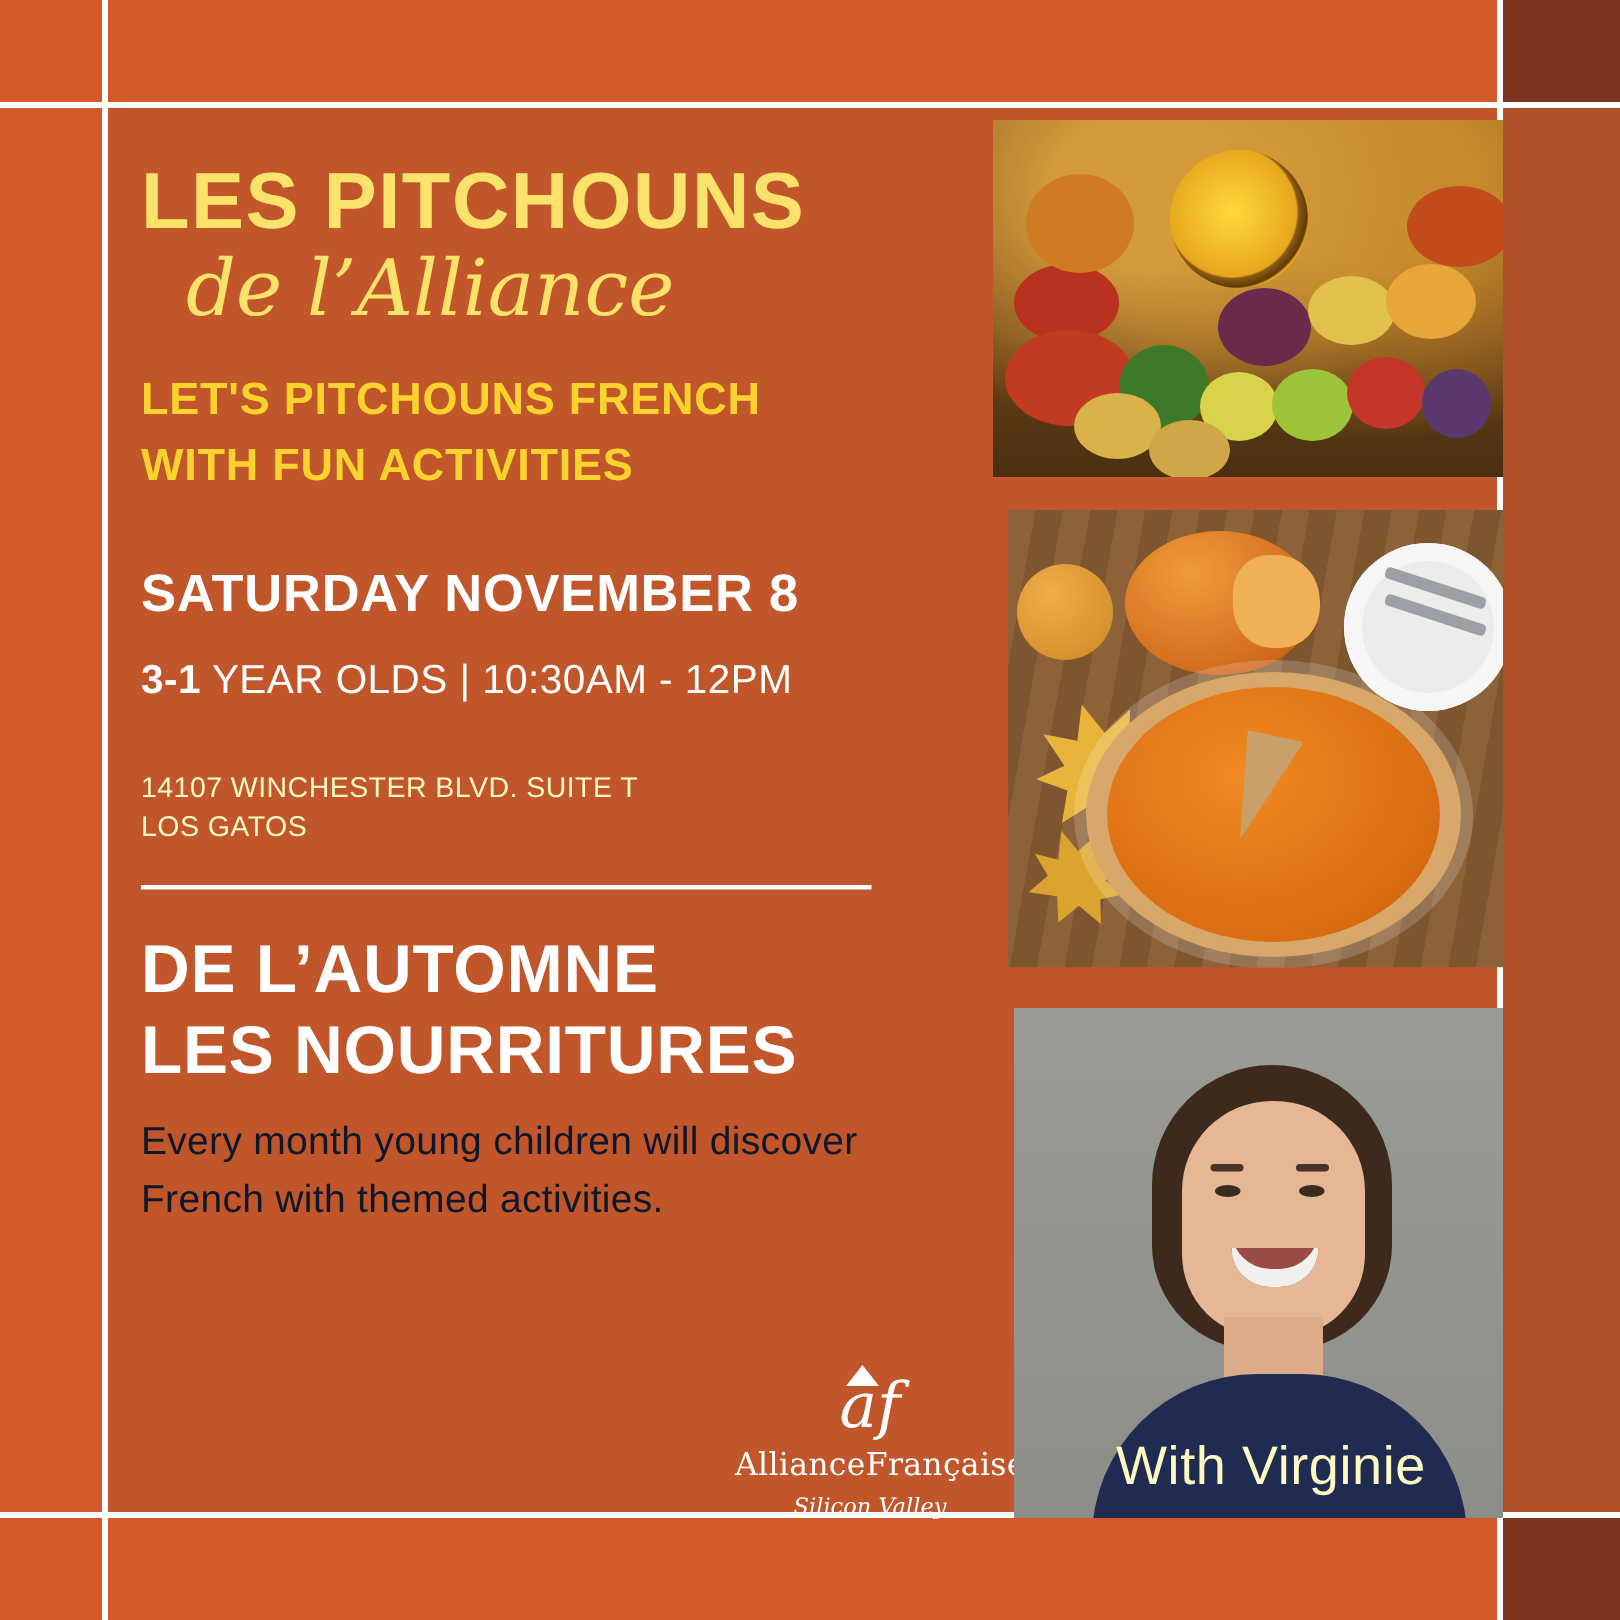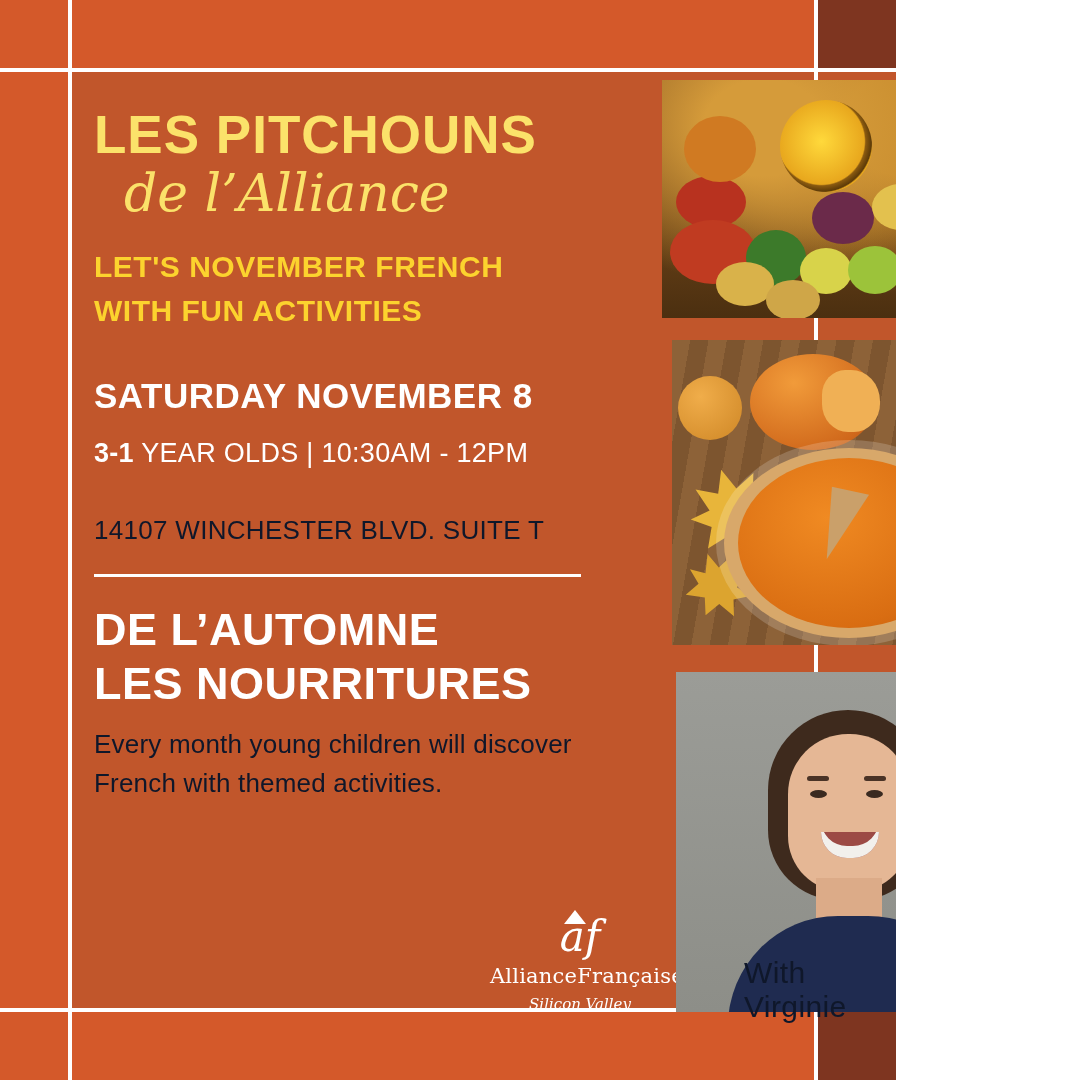--- a/index.html
+++ b/index.html
@@ -5,21 +5,21 @@
   html, body {
     margin: 0;
     padding: 0;
     background: #ffffff;
   }
   body {
     font-family: "Liberation Sans", sans-serif;
   }
   .poster {
     position: relative;
-    width: 896px;
+    width: 1080px;
     height: 1080px;
     overflow: hidden;
     background: #c05a2a;
   }
   
   .bg-base {
     position: absolute;
     inset: 0;
     background: #c8572a;
   }
@@ -119,22 +119,22 @@
     margin: 0 0 22px 0;
   }
   .age-line {
     font-size: 27px;
     color: #ffffff;
     letter-spacing: 0.3px;
     margin: 0 0 44px 0;
   }
   .age-line b { font-weight: bold; }
   .addr {
-    font-size: 26px;
-    color: #0f172a;
+    font-size: 19px;
+    color: #fef9c3;
     line-height: 1.35;
     letter-spacing: 0.3px;
     margin: 0 0 26px 0;
   }
   .rule {
     width: 487px;
     height: 3px;
     background: #ffffff;
     margin: 0 0 26px 0;
   }
@@ -334,22 +334,22 @@
   .p-shoulders {
     position: absolute;
     left: 52px; top: 244px; width: 250px; height: 110px;
     border-radius: 110px 110px 0 0;
     background: #1f2b50;
   }
   .with-name {
     position: absolute;
     left: 744px;
     top: 956px;
-    font-size: 30px;
-    color: #0f172a;
+    font-size: 36px;
+    color: #fef9c3;
     letter-spacing: 0.4px;
   }
 </style>
 </head>
 <body>
 
 <div class="poster">
   <div class="bg-base"></div>
   <div class="band-top"></div>
   <div class="band-bottom"></div>
@@ -360,27 +360,28 @@
   <div class="inner"></div>
   <div class="line-v-left"></div>
   <div class="line-v-right"></div>
   <div class="line-h-top"></div>
   <div class="line-h-bottom"></div>
 
   <div class="text-col">
     <h1 class="title-main">LES PITCHOUNS</h1>
     <div class="title-script">de l’Alliance</div>
     <div class="subtitle">
-      <div>LET'S NOVEMBER FRENCH</div>
+      <div>LET'S PITCHOUNS FRENCH</div>
       <div>WITH FUN ACTIVITIES</div>
     </div>
     <div class="date-line">SATURDAY NOVEMBER 8</div>
     <div class="age-line"><b>3-1</b><span> YEAR OLDS | 10:30AM - 12PM</span></div>
     <div class="addr">
       <div>14107 WINCHESTER BLVD. SUITE T</div>
+      <div>LOS GATOS</div>
     </div>
     <div class="rule"></div>
     <div class="theme">
       <div>DE L’AUTOMNE</div>
       <div>LES NOURRITURES</div>
     </div>
     <p class="desc">Every month young children will discover  French with themed activities.</p>
   </div>
 
   <div class="logo">

